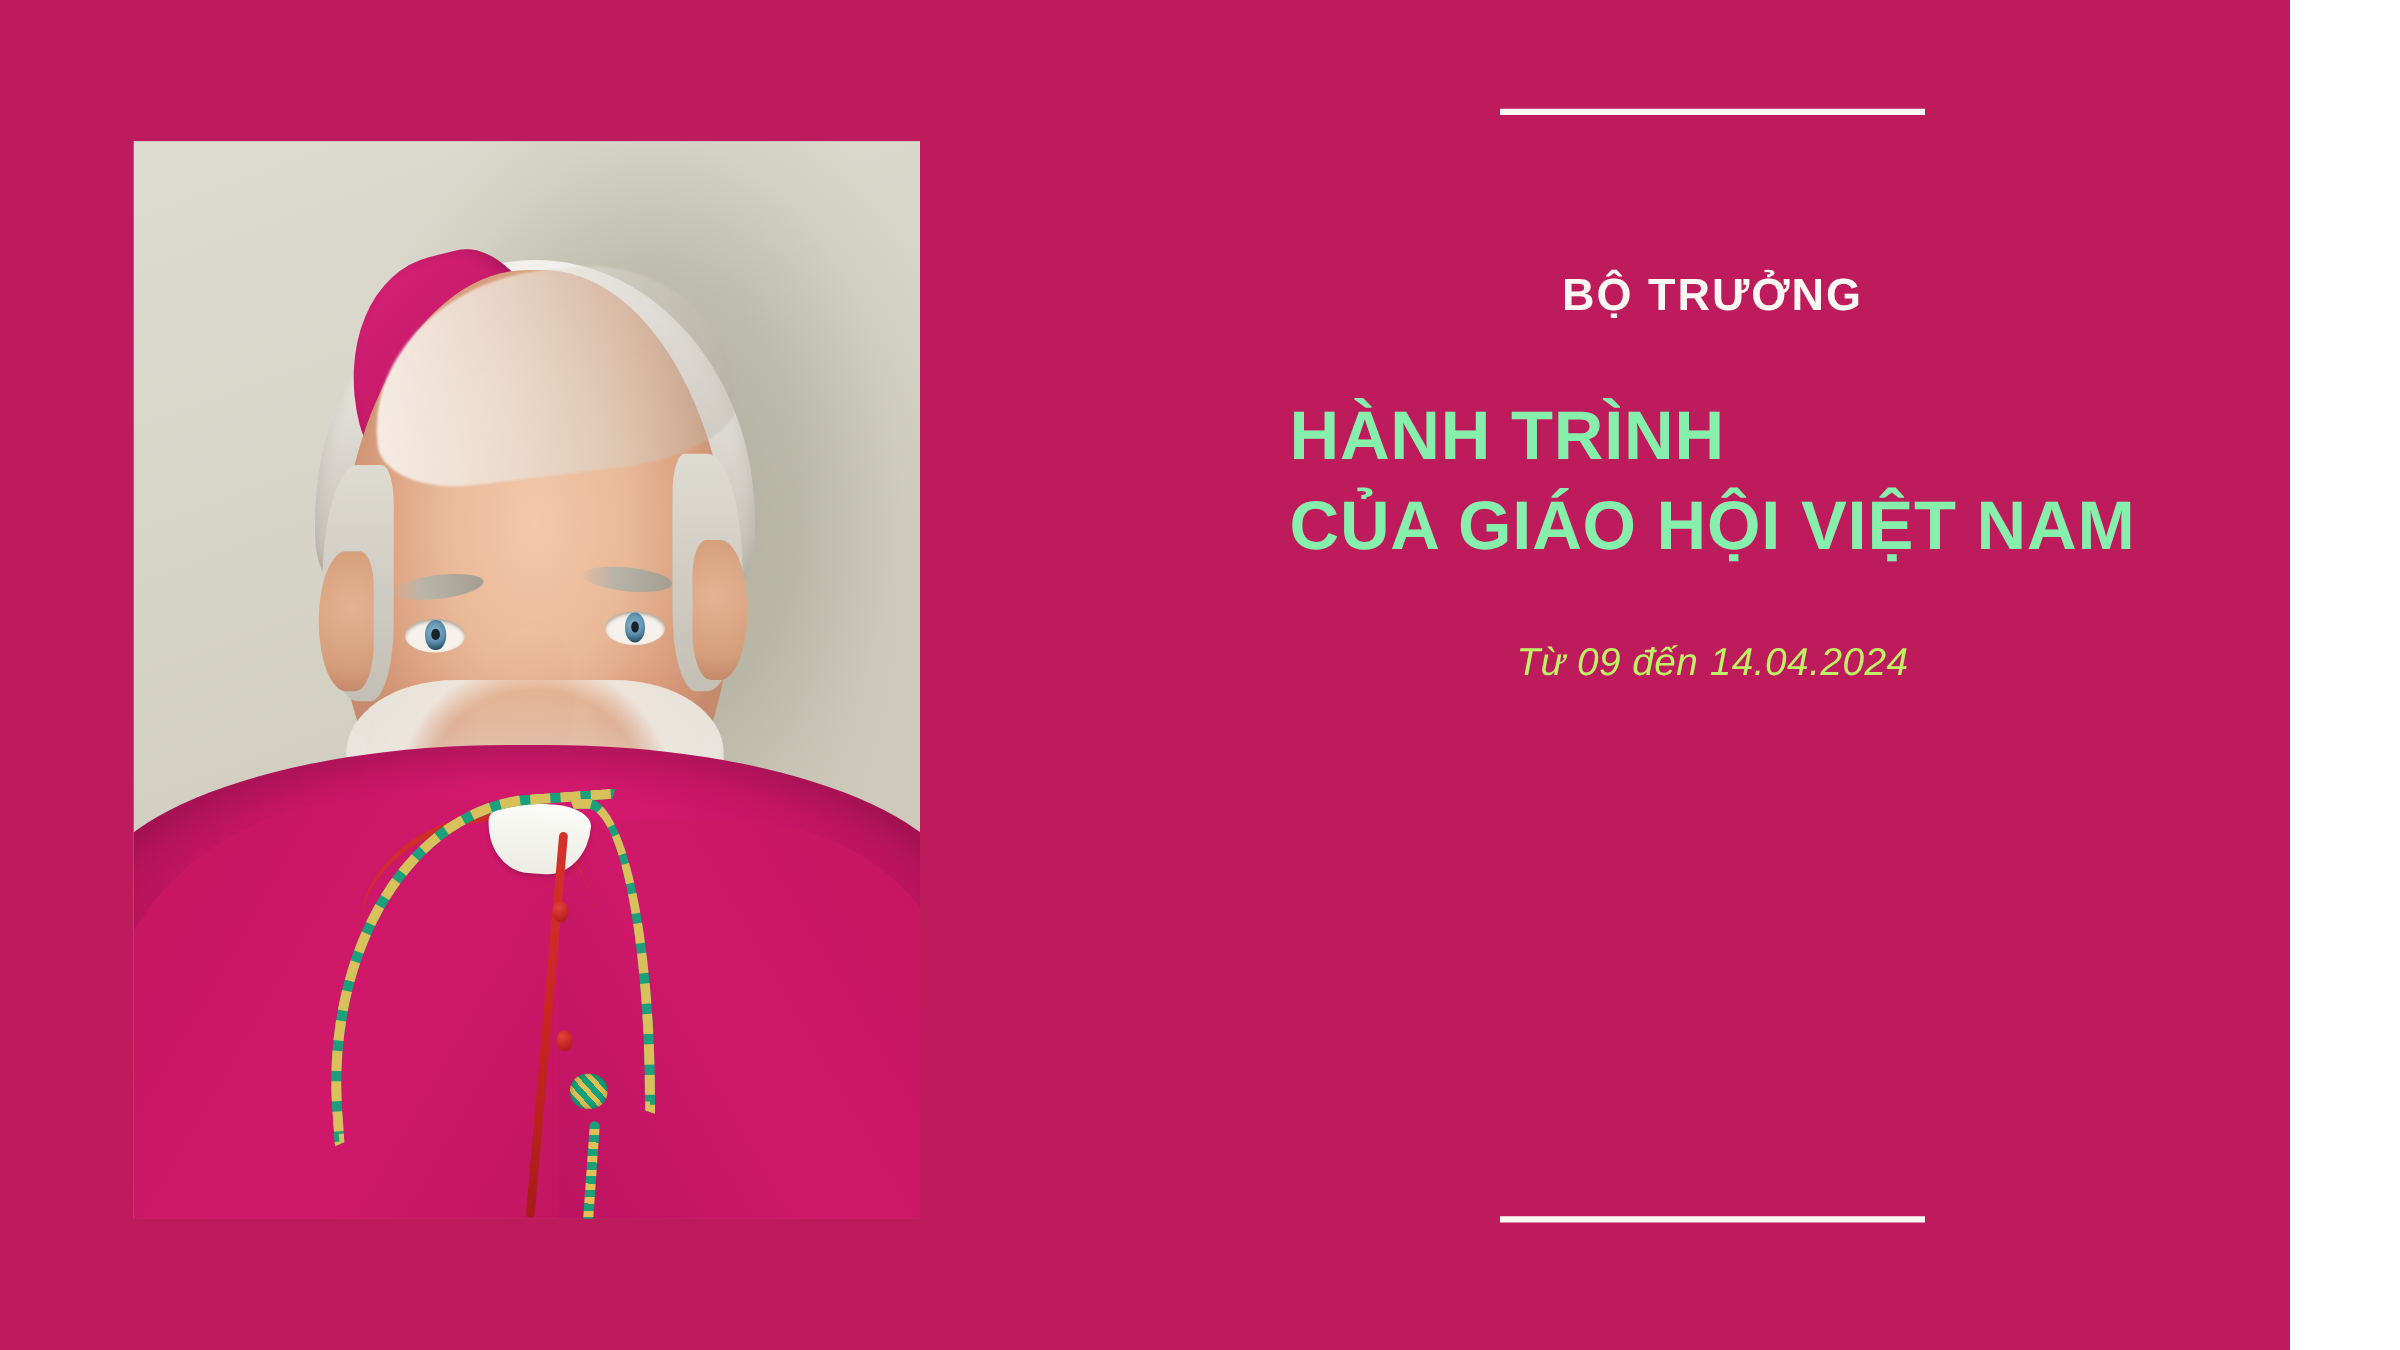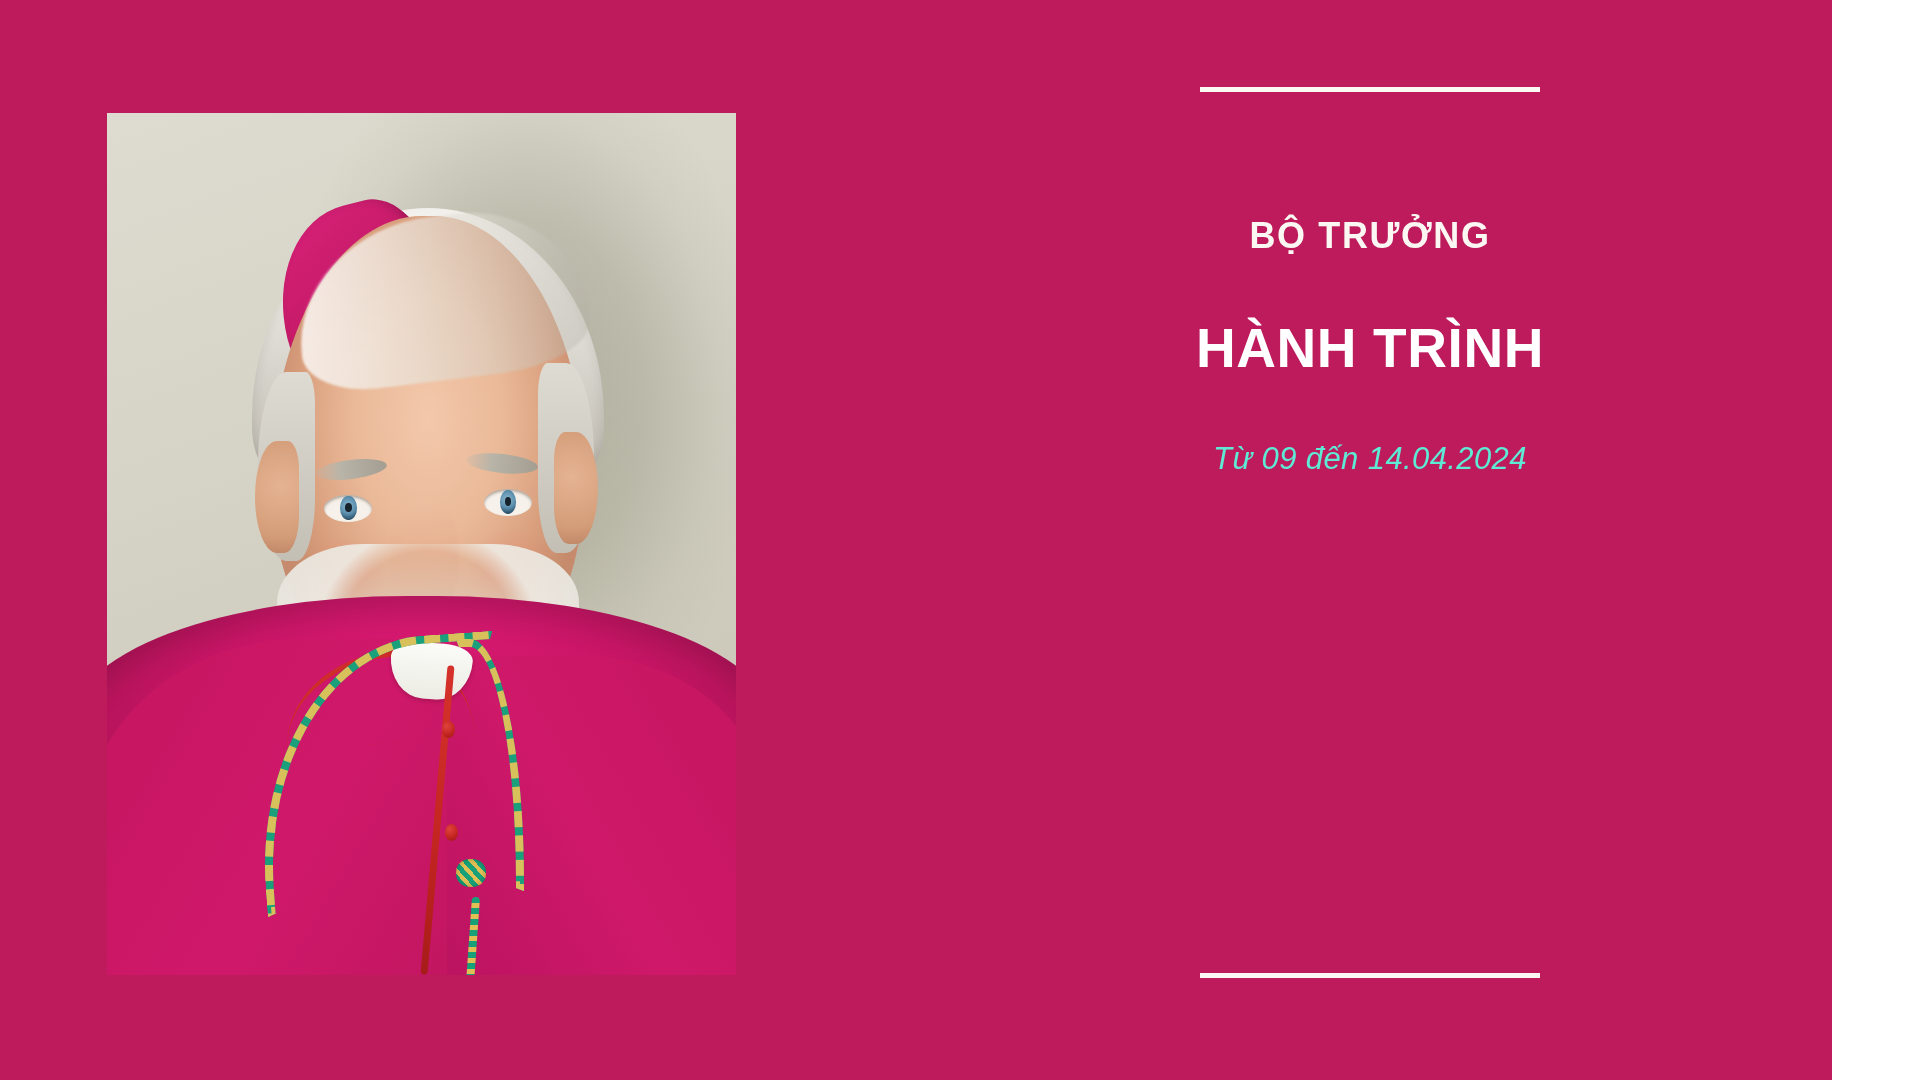--- a/index.html
+++ b/index.html
@@ -410,32 +410,32 @@
     color: #fbf7f2;
     text-align: center;
     text-transform: uppercase;
   }
   .headline {
     margin-top: 52px;
     font-size: 55px;
     font-weight: 700;
     letter-spacing: 0.6px;
     line-height: 1.30;
-    color: #ffffff;
+    color: #86efac;
     text-align: left;
     text-transform: uppercase;
     white-space: nowrap;
   }
   .daterange {
     margin-top: 56px;
     font-size: 31px;
     font-style: italic;
     font-weight: 400;
     letter-spacing: 0.4px;
-    color: #5eead4;
+    color: #bef264;
     text-align: center;
   }
   .spacer { flex: 1 1 auto; }
 </style>
 </head>
 <body>
 
 <div id="poster">
 
   <div class="photo-frame">
@@ -491,20 +491,21 @@
   <div class="text-col">
 
     <div class="rule rule-top"></div>
 
     <div class="eyebrow">
       <div>BỘ TRƯỞNG</div>
     </div>
 
     <div class="headline">
       <div>HÀNH TRÌNH</div>
+      <div>CỦA GIÁO HỘI VIỆT NAM</div>
     </div>
 
     <div class="daterange">Từ 09 đến 14.04.2024</div>
 
     <div class="spacer"></div>
 
     <div class="rule rule-bottom"></div>
 
   </div>
 

